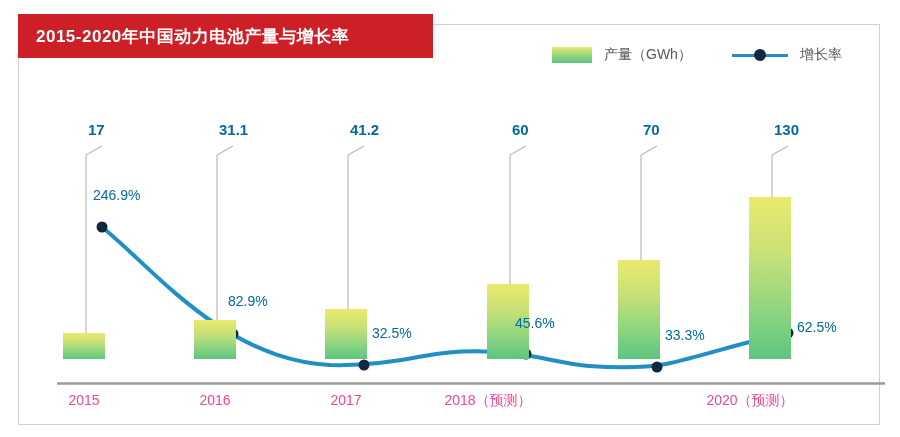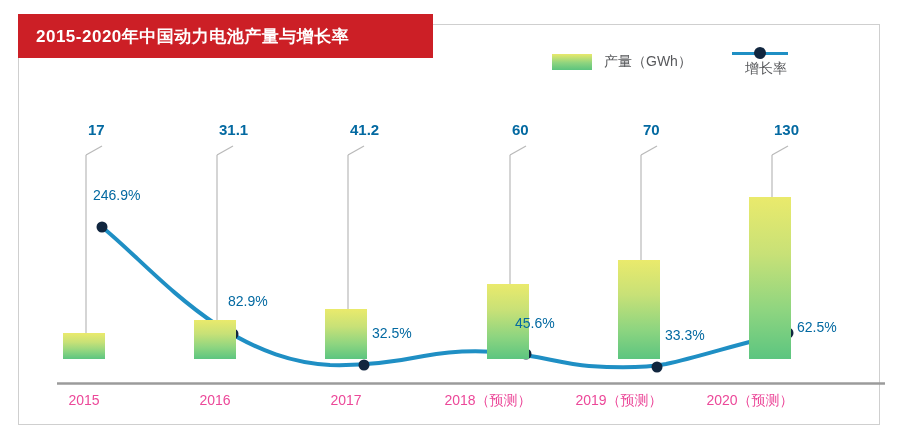--- a/index.html
+++ b/index.html
@@ -49,21 +49,21 @@
     top: 46px;
     display: flex;
     align-items: center;
     z-index: 6;
   }
   .legend-entry {
     display: flex;
     align-items: center;
     margin-right: 40px;
   }
-  .legend-entry:last-child { margin-right: 0; flex-direction: column; }
+  .legend-entry:last-child { margin-right: 0; }
   .legend-swatch {
     width: 40px;
     height: 16px;
     background: linear-gradient(to bottom, #e9e96b 0%, #8ed47f 55%, #5bc47e 100%);
     margin-right: 12px;
   }
   .legend-line {
     position: relative;
     width: 56px;
     height: 14px;
@@ -185,21 +185,20 @@
   <div class="pct-label" style="left:209px; top:268px;">82.9%</div>
   <div class="pct-label" style="left:353px; top:300px;">32.5%</div>
   <div class="pct-label" style="left:496px; top:290px;">45.6%</div>
   <div class="pct-label" style="left:646px; top:302px;">33.3%</div>
   <div class="pct-label" style="left:778px; top:294px;">62.5%</div>
 
   <div class="x-label" style="left:20px; width:90px;">2015</div>
   <div class="x-label" style="left:151px; width:90px;">2016</div>
   <div class="x-label" style="left:282px; width:90px;">2017</div>
   <div class="x-label" style="left:414px; width:110px;">2018（预测）</div>
-  <div class="x-label" style="left:545px; width:110px;">2019（预测）</div>
   <div class="x-label" style="left:676px; width:110px;">2020（预测）</div>
 </div>
 
 <div id="title-banner">
   <span id="title-text">2015-2020年中国动力电池产量与增长率</span>
 </div>
 
 <div id="legend">
   <div class="legend-entry">
     <span class="legend-swatch"></span>

